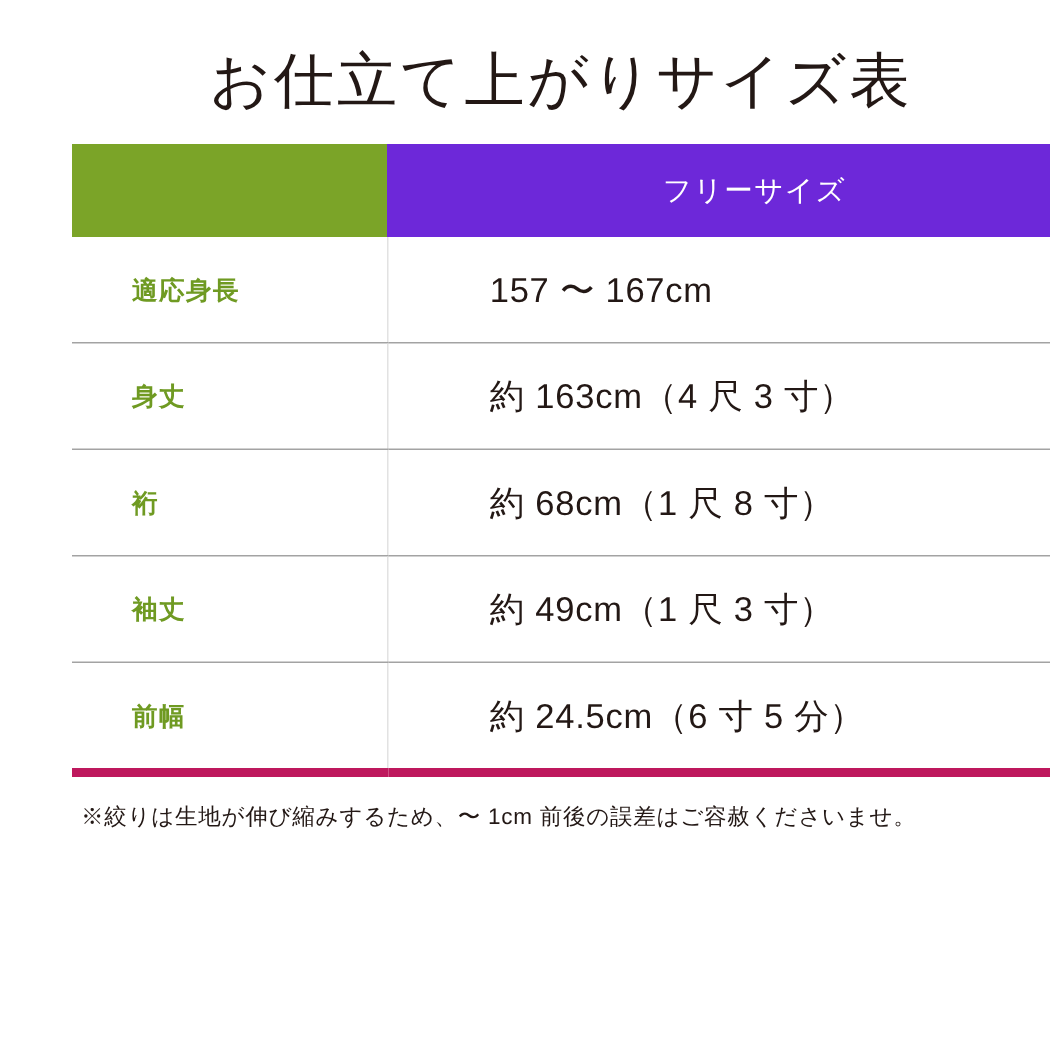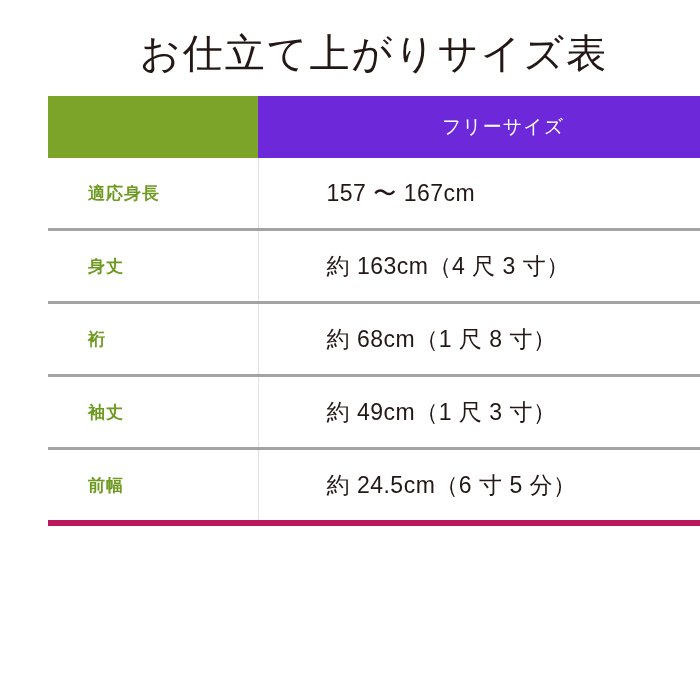--- a/index.html
+++ b/index.html
@@ -53,21 +53,21 @@
     font-weight: normal;
     letter-spacing: 1px;
     text-align: center;
     height: 62px;
     padding: 0;
     border: none;
   }
   .size-table td {
     height: 70px;
     padding: 0;
-    border-bottom: 3px solid #a3a3a3;
+    border-bottom: 1px solid #a3a3a3;
     vertical-align: middle;
   }
   .size-table td.label {
     color: #6f9a22;
     font-size: 17px;
     font-weight: bold;
     letter-spacing: 1px;
     padding-left: 40px;
     border-right: 1px solid #e2e2e2;
   }
@@ -123,14 +123,15 @@
         <td class="label">袖丈</td>
         <td class="value">約 49cm（1 尺 3 寸）</td>
       </tr>
       <tr class="last">
         <td class="label">前幅</td>
         <td class="value">約 24.5cm（6 寸 5 分）</td>
       </tr>
     </tbody>
   </table>
 
+  <div class="note">※絞りは生地が伸び縮みするため、〜 1cm 前後の誤差はご容赦くださいませ。</div>
 
 </div>
 
 </body></html>

